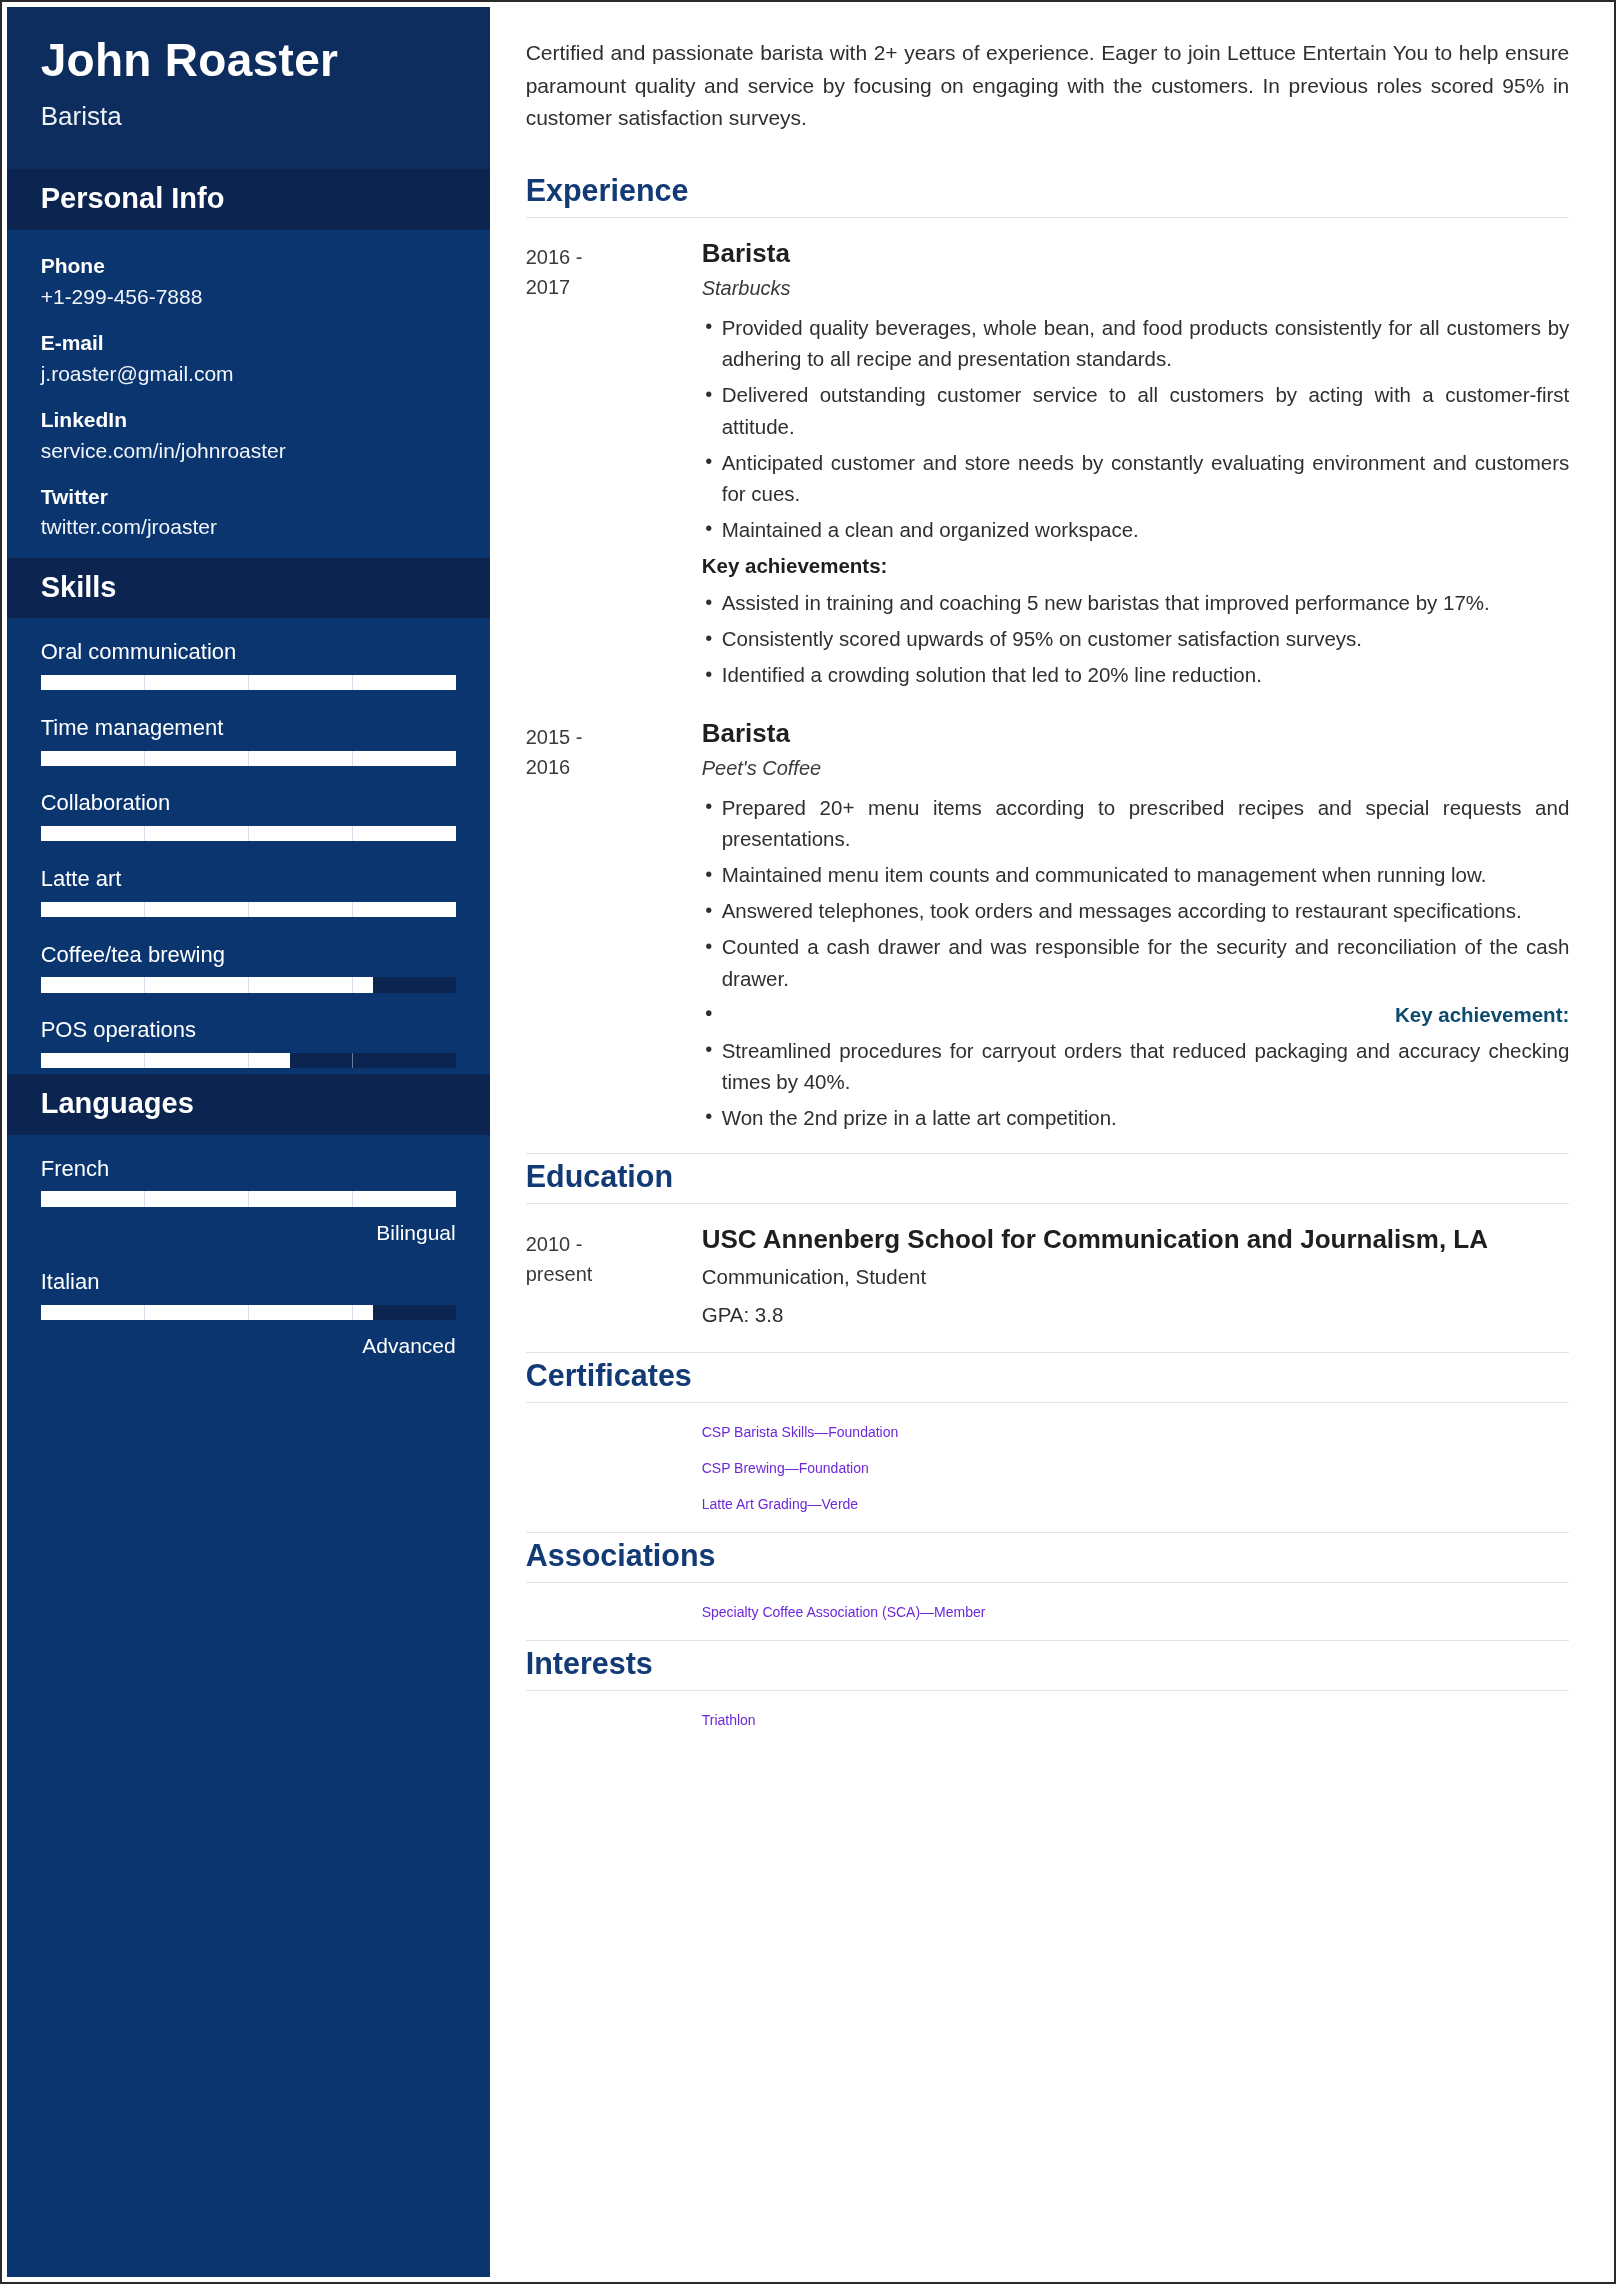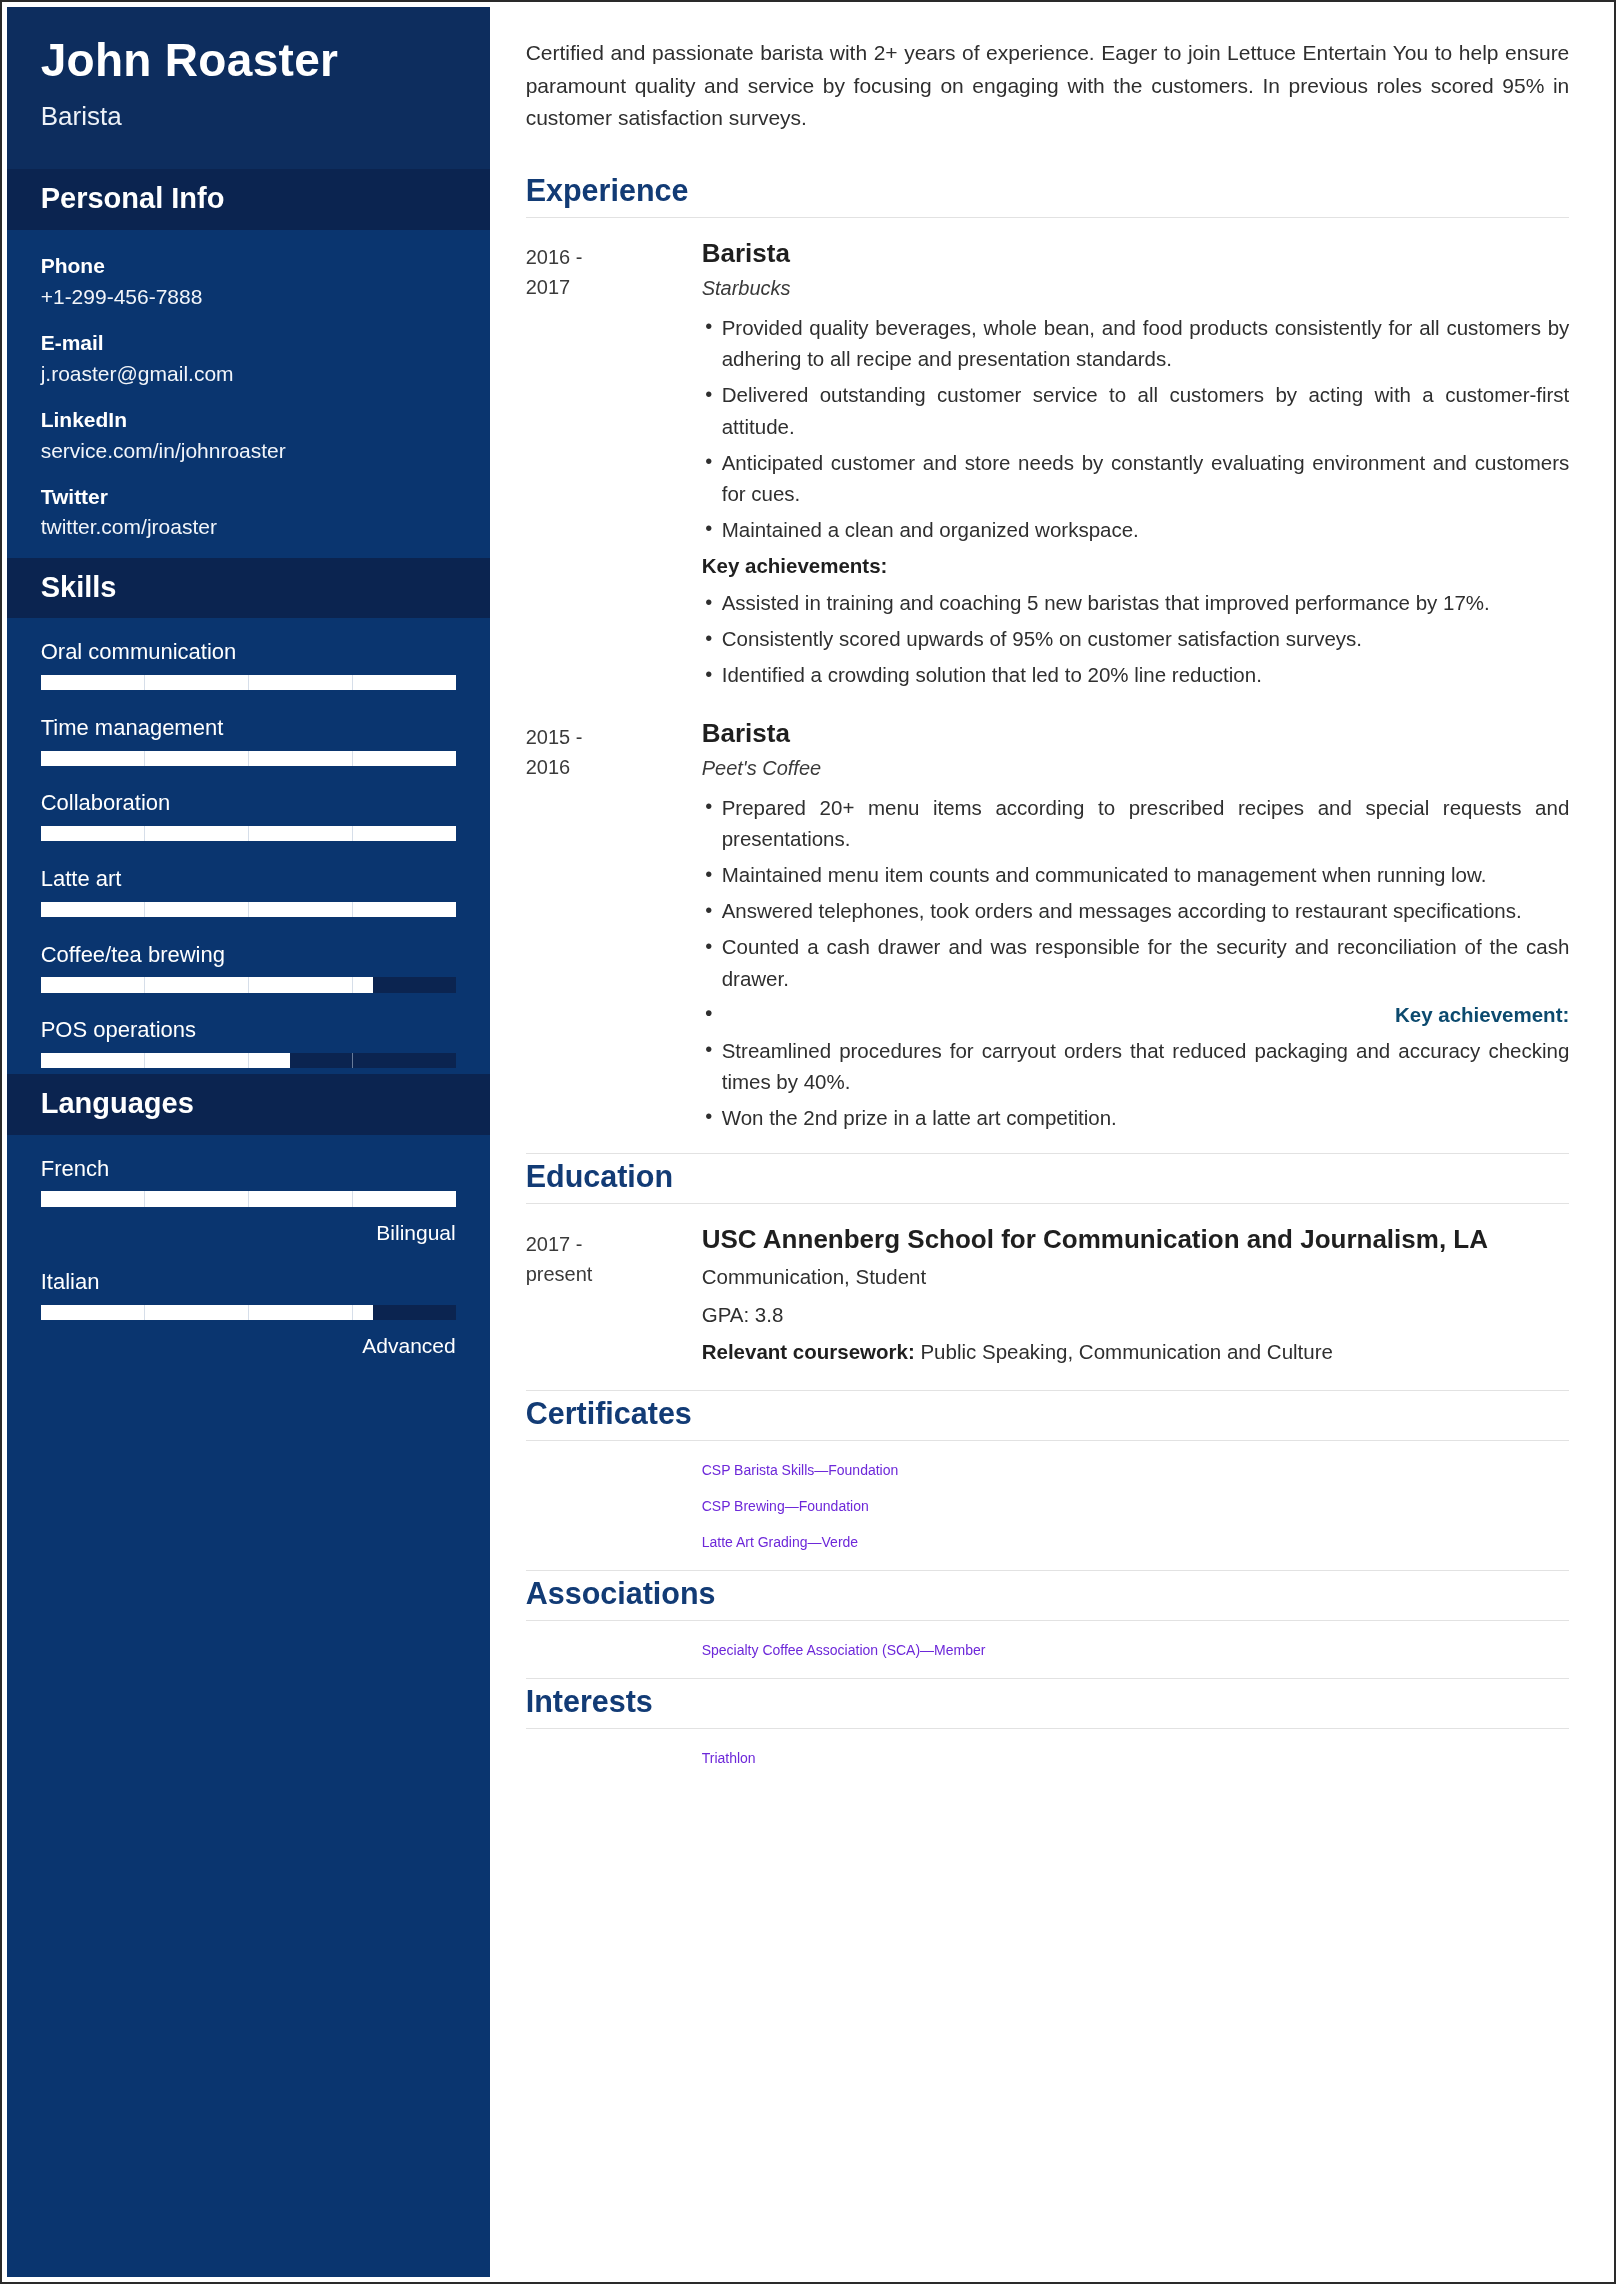--- a/index.html
+++ b/index.html
@@ -436,28 +436,27 @@
                 <li>Won the 2nd prize in a latte art competition.</li>
               </ul>
           </div>
         </div>
       </section>
 
       <section class="section">
         <div class="sec-head">Education</div>
         <div class="entry">
           <div class="entry-dates">
-            <div>2017 -</div>
+            <div>2010 -</div>
             <div>present</div>
           </div>
           <div class="entry-body">
             <div class="entry-title">USC Annenberg School for Communication and Journalism, LA</div>
             <div class="entry-line">Communication, Student</div>
             <div class="entry-line">GPA: 3.8</div>
-            <div class="entry-line"><b>Relevant coursework:</b> Public Speaking, Communication and Culture</div>
           </div>
         </div>
       </section>
 
       <section class="section">
         <div class="sec-head">Certificates</div>
         <ul class="plain-list">
             <li>CSP Barista Skills—Foundation</li>
             <li>CSP Brewing—Foundation</li>
             <li>Latte Art Grading—Verde</li>

